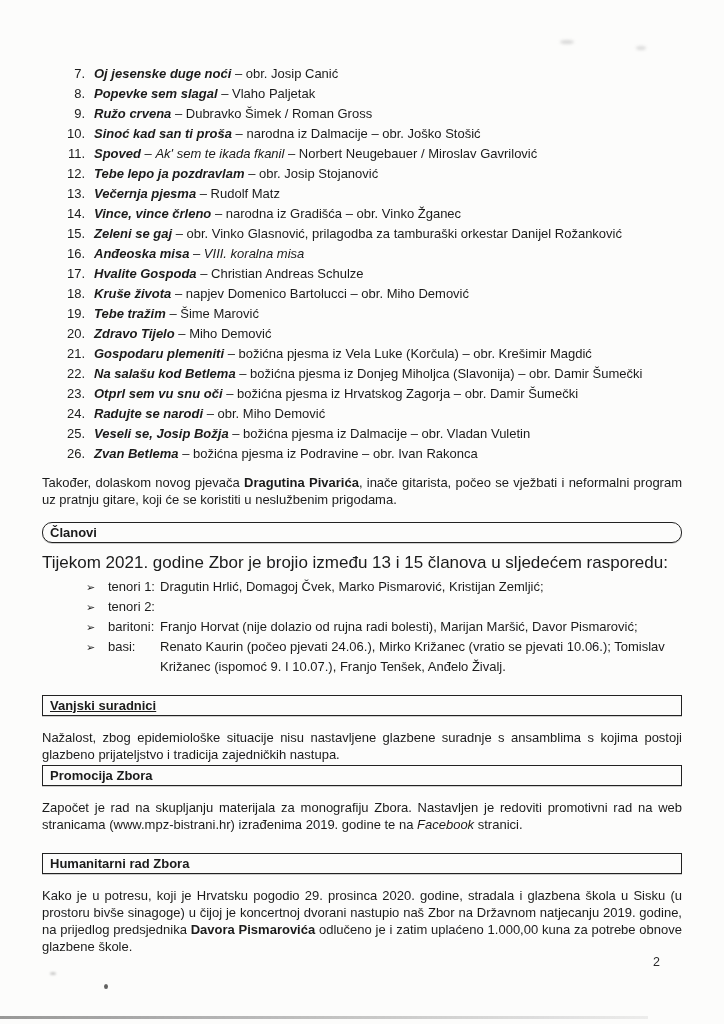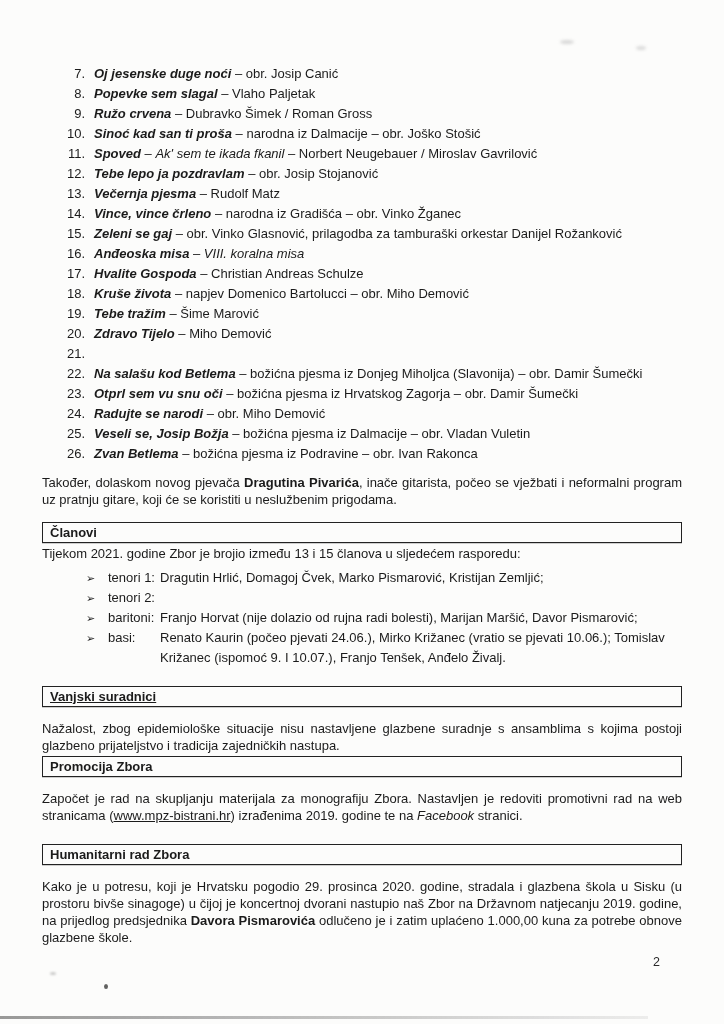--- a/index.html
+++ b/index.html
@@ -45,42 +45,42 @@
     margin-top: 0;
     border: 1.5px solid #222;
     box-shadow: 0 1px 0 rgba(0,0,0,0.18);
     font-size: 13px;
     font-weight: 700;
     line-height: 17px;
     padding: 1px 4px 1px 7px;
     background: #fcfcfb;
   }
   .members-intro {
-    margin-top: 2px;
-    font-size: 13px;
+    margin-top: 11px;
+    font-size: 17px;
     line-height: 17px;
   }
   .voice-rows { margin-top: 6px; }
   .voice-row {
     display: flex;
     font-size: 13px;
     line-height: 20px;
     padding-left: 44px;
   }
   .voice-bullet {
     flex: 0 0 16px;
     font-size: 11px;
     margin-right: 6px;
   }
   .voice-label {
     flex: 0 0 52px;
     font-weight: 400;
   }
   .voice-text { flex: 1; }
-  .mt-box1 { margin-top: 14px; }
+  .mt-box1 { margin-top: 14px; border-radius: 10px; }
   .mt-box2 { margin-top: 18px; text-decoration: underline; }
   .mt-box3 { margin-top: 2px; }
   .mt-box4 { margin-top: 20px; }
   .mt-para { margin-top: 13px; }
   
   .page-number {
     position: absolute;
     left: 653px; top: 955px;
     font-size: 12.5px;
     color: #2a2a2a;
@@ -171,20 +171,21 @@
       <div class="rep-item">
         <span class="rep-num">19.</span>
         <span class="rep-text"><span class="rep-title">Tebe tražim</span> – Šime Marović</span>
       </div>
       <div class="rep-item">
         <span class="rep-num">20.</span>
         <span class="rep-text"><span class="rep-title">Zdravo Tijelo</span> – Miho Demović</span>
       </div>
       <div class="rep-item">
         <span class="rep-num">21.</span>
+        <span class="rep-text"><span class="rep-title">Gospodaru plemeniti</span> – božićna pjesma iz Vela Luke (Korčula) – obr. Krešimir Magdić</span>
       </div>
       <div class="rep-item">
         <span class="rep-num">22.</span>
         <span class="rep-text"><span class="rep-title">Na salašu kod Betlema</span> – božićna pjesma iz Donjeg Miholjca (Slavonija) – obr. Damir Šumečki</span>
       </div>
       <div class="rep-item">
         <span class="rep-num">23.</span>
         <span class="rep-text"><span class="rep-title">Otprl sem vu snu oči</span> – božićna pjesma iz Hrvatskog Zagorja – obr. Damir Šumečki</span>
       </div>
       <div class="rep-item">
@@ -230,21 +231,21 @@
     </div>
 
   <div class="section-box mt-box2">
     <span>Vanjski suradnici</span>
   </div>
   <div class="para mt-para"><span>Nažalost, zbog epidemiološke situacije nisu nastavljene glazbene suradnje s ansamblima s kojima postoji glazbeno prijateljstvo i tradicija zajedničkih nastupa.</span></div>
 
   <div class="section-box mt-box3">
     <span>Promocija Zbora</span>
   </div>
-  <div class="para mt-para"><span>Započet je rad na skupljanju materijala za monografiju Zbora. Nastavljen je redoviti promotivni rad na web stranicama (</span><span style="text-decoration: underline;">www.mpz-bistrani.hr</span><span>) izrađenima 2019. godine te na </span><span style="font-style: italic;">Facebook</span><span> stranici.</span></div>
+  <div class="para mt-para"><span>Započet je rad na skupljanju materijala za monografiju Zbora. Nastavljen je redoviti promotivni rad na web stranicama (</span><span style="">www.mpz-bistrani.hr</span><span>) izrađenima 2019. godine te na </span><span style="font-style: italic;">Facebook</span><span> stranici.</span></div>
 
   <div class="section-box mt-box4">
     <span>Humanitarni rad Zbora</span>
   </div>
   <div class="para mt-para"><span>Kako je u potresu, koji je Hrvatsku pogodio 29. prosinca 2020. godine, stradala i glazbena škola u Sisku (u prostoru bivše sinagoge) u čijoj je koncertnoj dvorani nastupio naš Zbor na Državnom natjecanju 2019. godine, na prijedlog predsjednika </span><span style="font-weight: 700;">Davora Pismarovića</span><span> odlučeno je i zatim uplaćeno 1.000,00 kuna za potrebe obnove glazbene škole.</span></div>
 
   <div class="page-number">2</div>
 
   <div class="scan-bottom-line"></div>
   <div class="speck1"></div>

